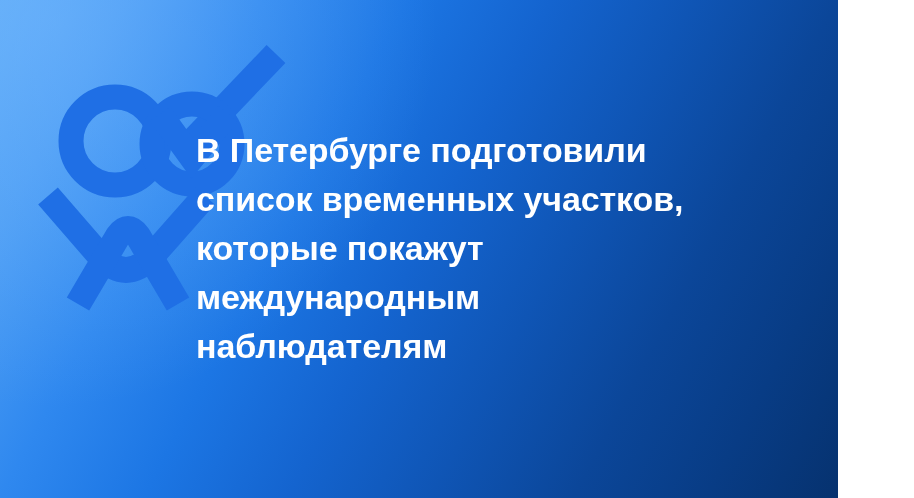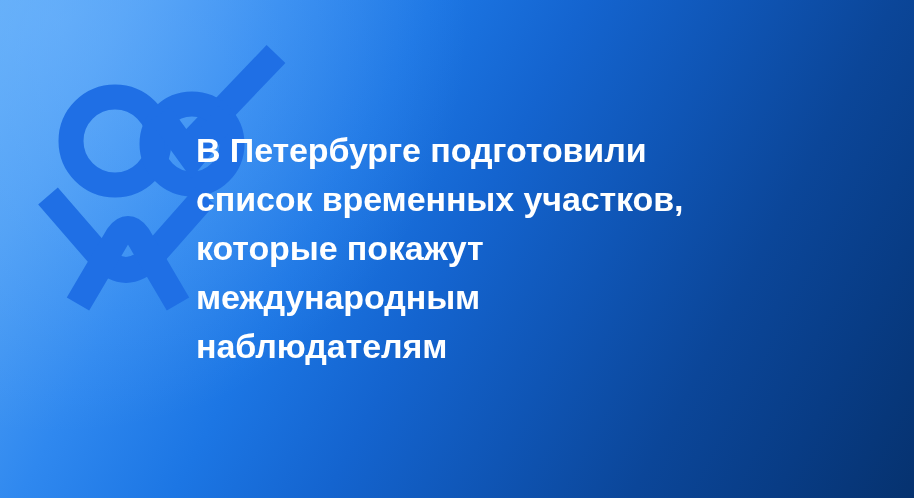--- a/index.html
+++ b/index.html
@@ -5,21 +5,21 @@
   html, body {
     margin: 0;
     padding: 0;
     background: #ffffff;
   }
   body {
     font-family: "Liberation Sans", "DejaVu Sans", sans-serif;
   }
   .card {
     position: relative;
-    width: 914px;
+    width: 838px;
     height: 498px;
     overflow: hidden;
     background: linear-gradient(118deg,
         #5cabf7 0%,
         #4b9df4 11%,
         #2f88ef 24%,
         #1c76e4 37%,
         #1464cf 50%,
         #0f55b5 63%,
         #0b4699 76%,

